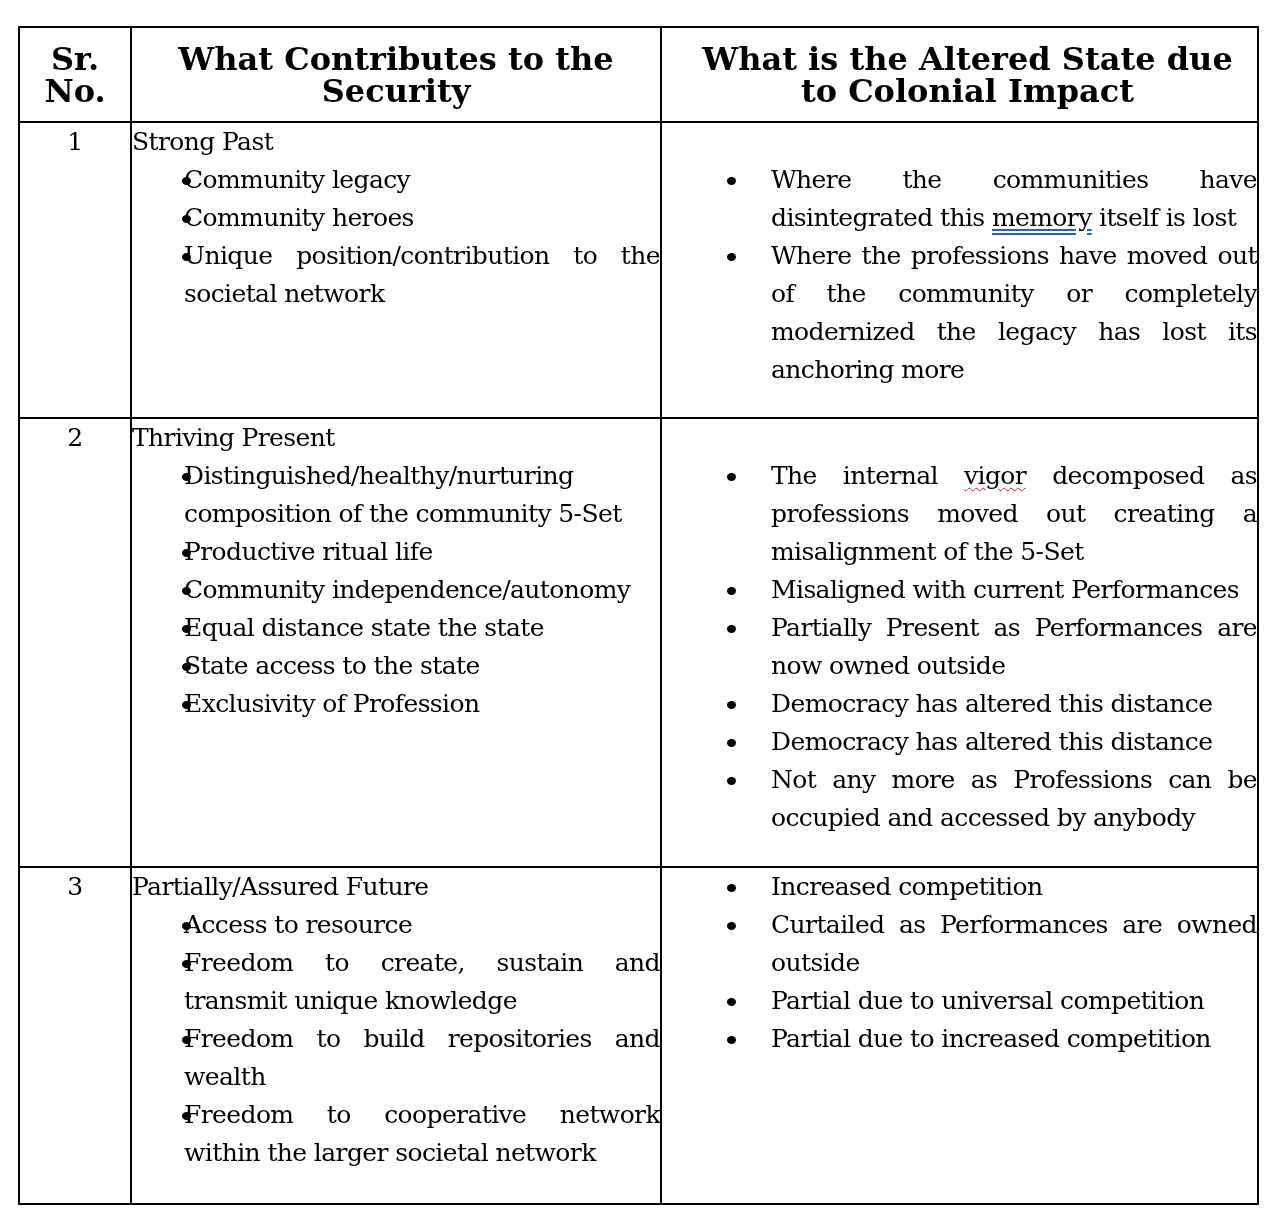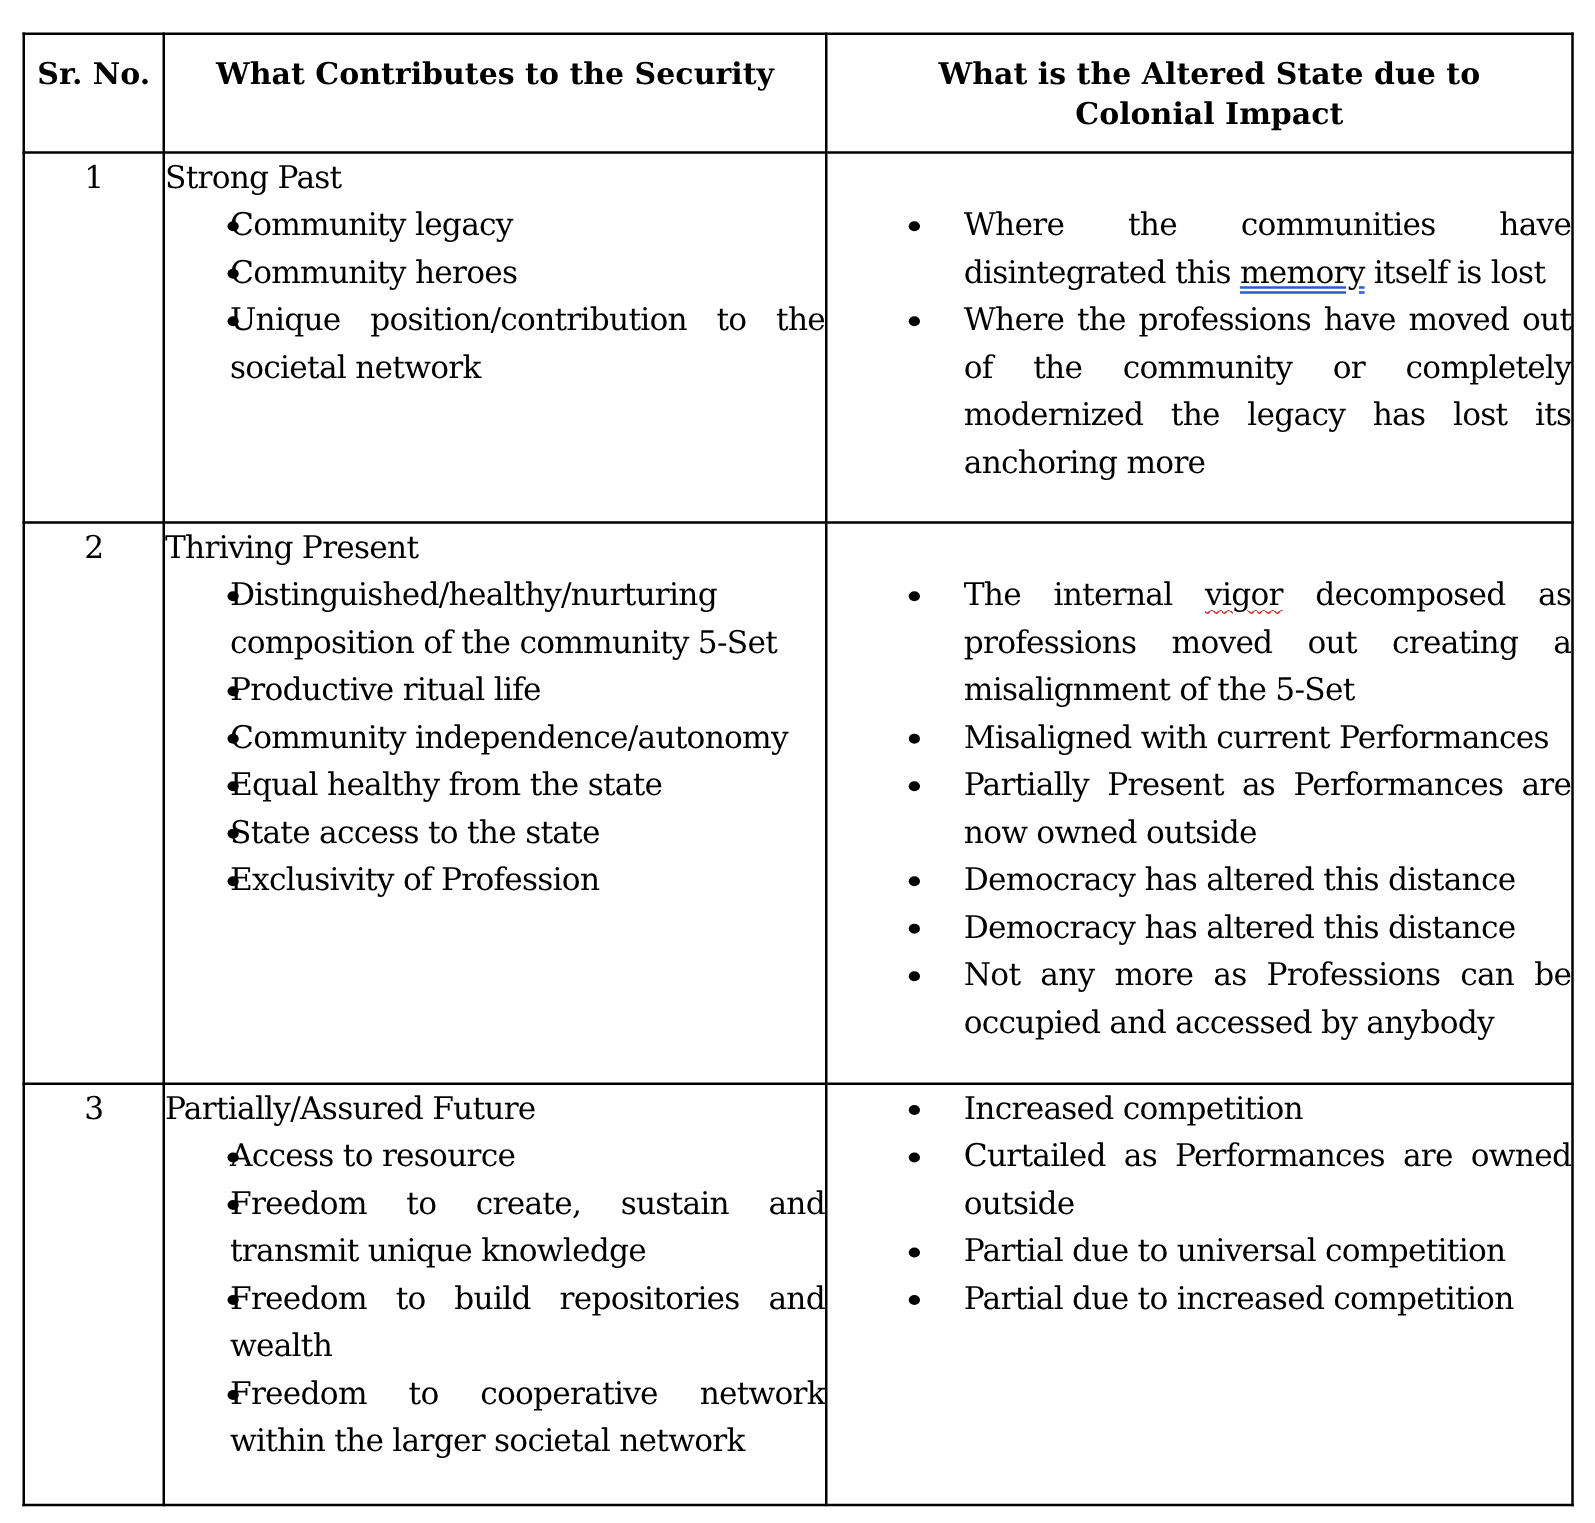--- a/index.html
+++ b/index.html
@@ -2,21 +2,21 @@
 <html><head>
 <meta charset="utf-8">
 <style>
   html, body { margin: 0; padding: 0; background: #ffffff; }
   body { width: 1276px; height: 1218px; position: relative; overflow: hidden;
          font-family: "DejaVu Serif", "Liberation Serif", serif; color: #000; }
   table.doc { position: absolute; left: 18px; top: 26px; width: 1239px;
               border-collapse: collapse; table-layout: fixed; }
   table.doc td, table.doc th { border: 2px solid #000; vertical-align: top; padding: 0; }
   col.c1 { width: 112px; } col.c2 { width: 530px; } col.c3 { width: 597px; }
-  th { font-weight: bold; font-size: 24px; line-height: 32px; text-align: center; height: 93px; }
+  th { font-weight: bold; font-size: 32px; line-height: 32px; text-align: center; height: 93px; }
   th .inner { padding-top: 15px; }
   th.h3 .inner { padding-left: 40px; padding-right: 24px; }
   td { font-size: 25px; line-height: 38px; letter-spacing: -0.6px; }
   td.sr { text-align: center; padding-top: 13px; }
   td.contrib { padding: 13px 13px 0 13px; }
   td.altered { padding: 13px 13px 0 0; }
   tr.r1 td { height: 294px; } tr.r2 td { height: 447px; } tr.r3 td { height: 335px; }
   .group-title { display: block; }
   ul { list-style: none; margin: 0; padding: 0; }
   li { position: relative; text-align: justify; text-align-last: left; }
@@ -71,21 +71,21 @@
         </td>
       </tr>
       <tr class="r2">
         <td class="sr">2</td>
         <td class="contrib">
           <span class="group-title">Thriving Present</span>
           <ul>
             <li><span class="bullet"></span><span>Distinguished/healthy/nurturing composition of the community 5-Set</span></li>
             <li><span class="bullet"></span><span>Productive ritual life</span></li>
             <li><span class="bullet"></span><span>Community independence/autonomy</span></li>
-            <li><span class="bullet"></span><span>Equal healthy from the state</span></li>
+            <li><span class="bullet"></span><span>Equal distance state the state</span></li>
             <li><span class="bullet"></span><span>State access to the state</span></li>
             <li><span class="bullet"></span><span>Exclusivity of Profession</span></li>
           </ul>
         </td>
         <td class="altered">
           <div class="spacer"></div>
           <ul>
             <li><span class="bullet"></span><span>The internal </span><span class="spell-red">vigor</span><span> decomposed as professions moved out creating a misalignment of the 5-Set</span></li>
             <li><span class="bullet"></span><span>Misaligned with current Performances</span></li>
             <li><span class="bullet"></span><span>Partially Present as Performances are now owned outside</span></li>

